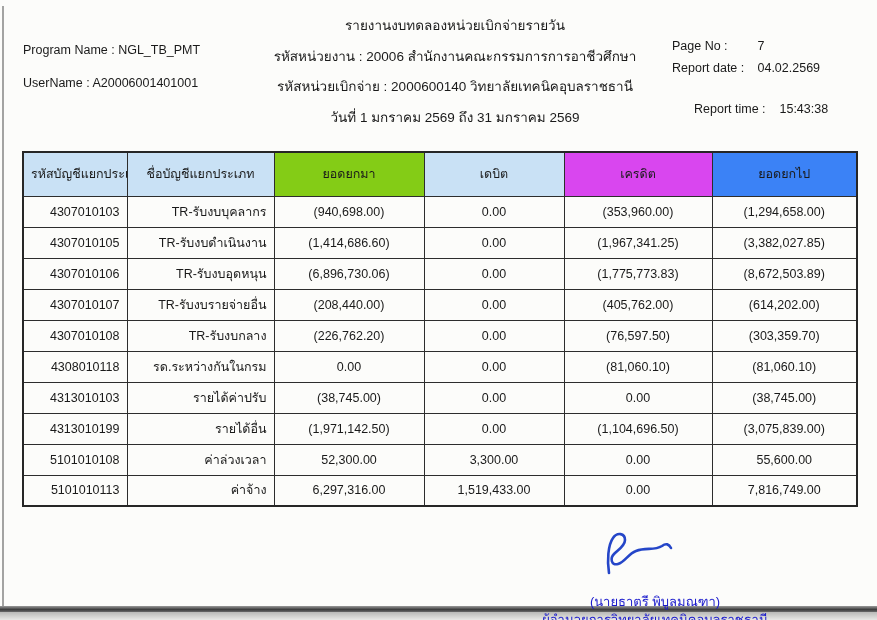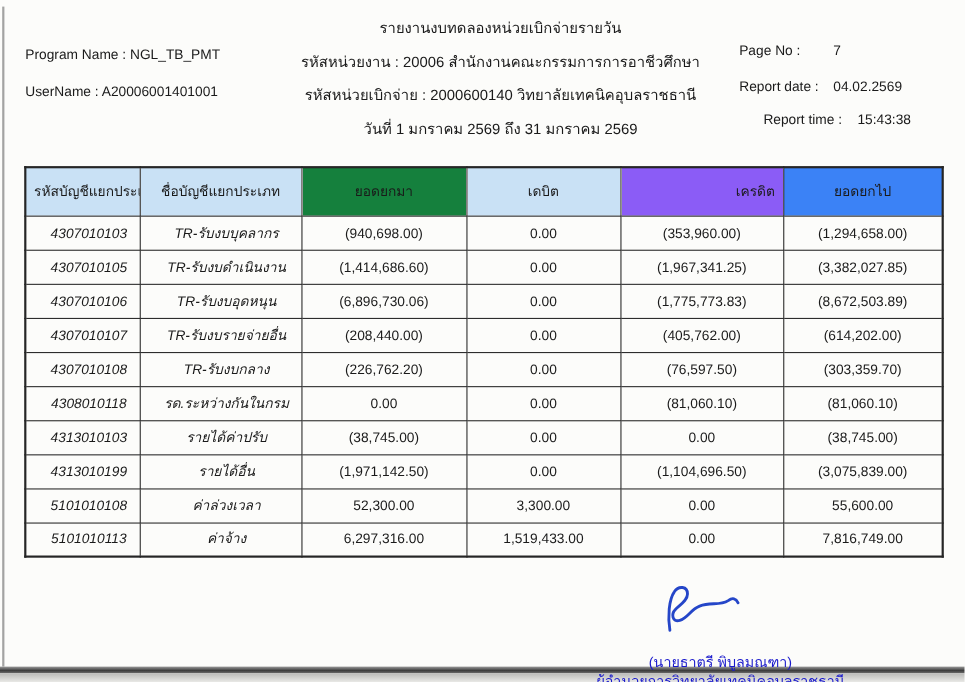--- a/index.html
+++ b/index.html
@@ -19,31 +19,31 @@
     background:linear-gradient(to bottom,#b9b9b7,#e9e9e6);}
 
   
   .hdr-left{position:absolute;left:23px;top:34px;font-size:12.5px;line-height:33px;white-space:nowrap;}
   .hdr-center{position:absolute;left:130px;top:11px;width:650px;text-align:center;
     font-size:13.5px;line-height:30.5px;white-space:nowrap;}
   .hdr-right{position:absolute;left:672px;top:39px;font-size:12.5px;}
   .hdr-right .row{position:absolute;left:0;white-space:nowrap;}
   .hdr-right .row .lbl{display:inline-block;width:82px;}
   .hdr-right .r1{top:0;}
-  .hdr-right .r2{top:33px;}
+  .hdr-right .r2{top:22px;}
   .hdr-right .r3{top:63px;margin-left:22px;}
 
   
   table.tb{position:absolute;left:22px;top:151px;width:834px;border-collapse:collapse;
     table-layout:fixed;font-size:12.5px;}
   table.tb th,table.tb td{border:1.7px solid #2d2d2d;overflow:hidden;white-space:nowrap;
     padding:0 7px;height:31px;box-sizing:border-box;}
   table.tb th{height:44px;font-weight:normal;text-align:center;}
   table.tb td.num{text-align:center;margin-left:34px;}
-  table.tb td.txt{text-align:center;padding-left:18px;font-style:italic;}
+  table.tb td.txt{text-align:right;padding-left:18px;}
   table.tb{border:2.2px solid #262626;}
 
   
   .sig{position:absolute;left:598px;top:527px;width:80px;height:50px;}
   .footer-sign{position:absolute;left:480px;top:573px;width:350px;text-align:center;
     font-size:13px;font-weight:normal;line-height:18px;white-space:nowrap;margin-top:20px;}
 </style>
 </head>
 <body>
 
@@ -86,23 +86,23 @@
         <col style="width:147px">
         <col style="width:150px">
       <col style="width:140px">
         <col style="width:148px">
         <col style="width:145px">
     </colgroup>
     <thead>
         <tr id="tb-head">
           <th style="background: rgb(201, 225, 245);">รหัสบัญชีแยกประเภท</th>
           <th style="background: rgb(201, 225, 245);">ชื่อบัญชีแยกประเภท</th>
-          <th style="background: #15803d;">ยอดยกมา</th>
+          <th style="background: #84cc16;">ยอดยกมา</th>
           <th style="background: rgb(201, 225, 245);">เดบิต</th>
-          <th style="background: #8b5cf6; text-align: right;">เครดิต</th>
+          <th style="background: #d946ef;">เครดิต</th>
           <th style="background: #3b82f6;">ยอดยกไป</th>
         </tr>
       </thead>
     <tbody id="tb-body">
         <tr>
           <td class="txt">4307010103</td>
           <td class="txt">TR-รับงบบุคลากร</td>
           <td class="num">(940,698.00)</td>
           <td class="num">0.00</td>
           <td class="num">(353,960.00)</td>

